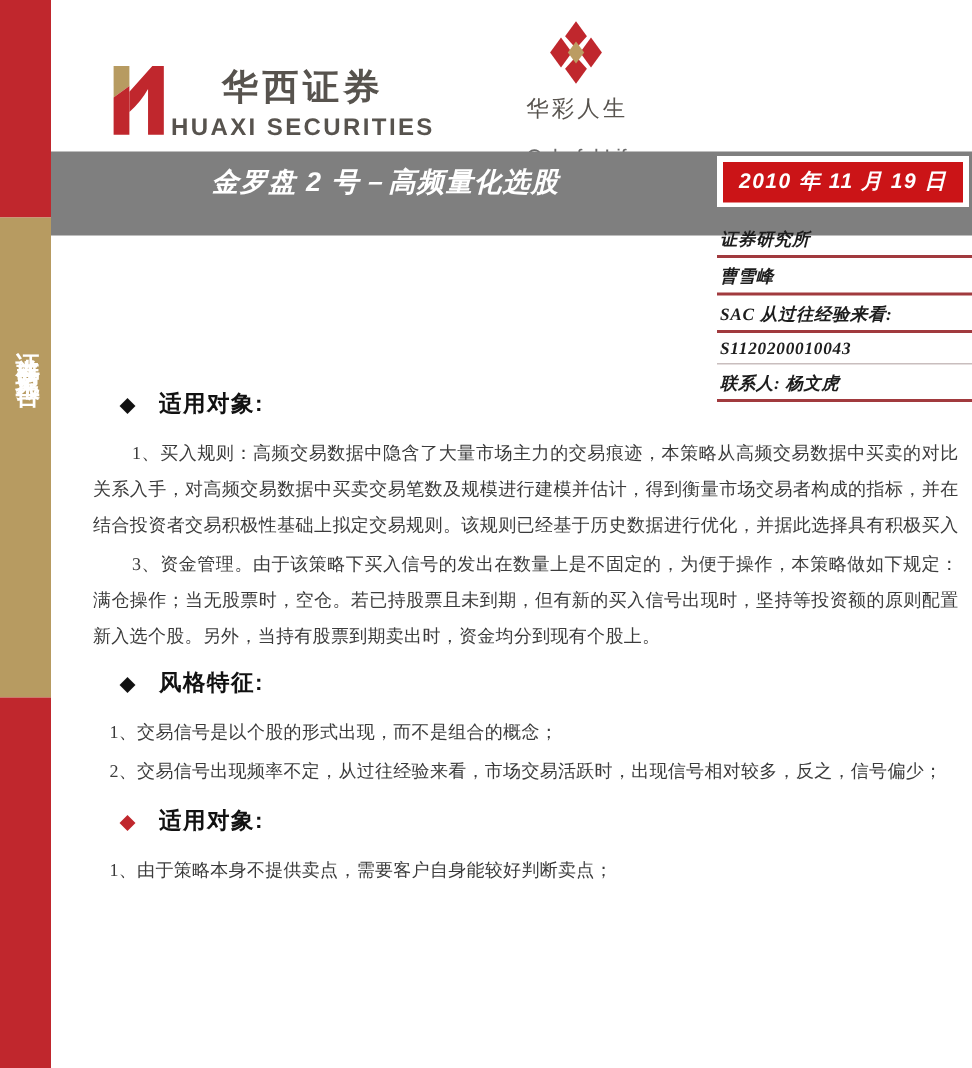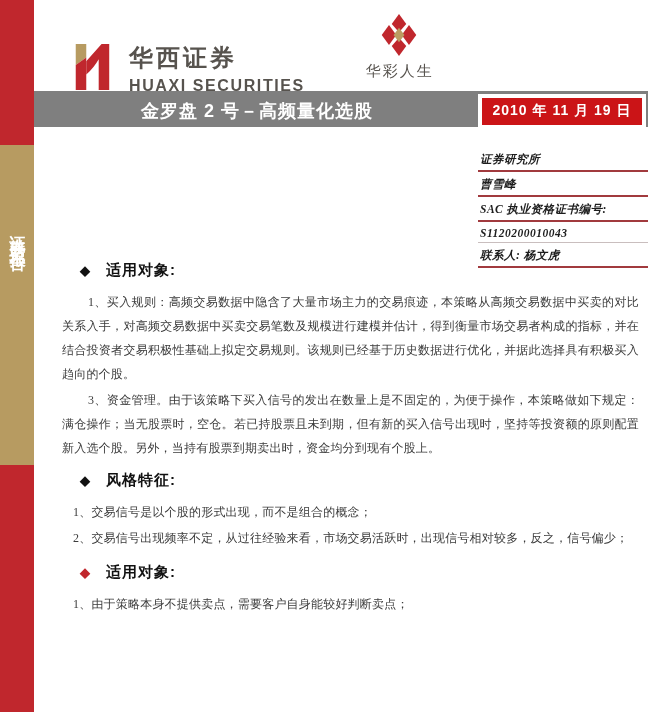--- a/index.html
+++ b/index.html
@@ -20,31 +20,31 @@
   
   .side-red-top{position:absolute;left:0;top:0;width:34px;height:145px;background:var(--brand-red);}
   .side-gold{position:absolute;left:0;top:145px;width:34px;height:320px;background:var(--gold);
     display:flex;justify-content:center;}
   .side-red-bottom{position:absolute;left:0;top:465px;width:34px;height:247px;background:var(--brand-red);}
   .vtext{writing-mode:vertical-rl;text-orientation:upright;color:#fff;font-size:16px;
     letter-spacing:4px;margin-top:77px;font-family:"Liberation Sans",sans-serif;font-weight:bold;}
   
   .logos{position:absolute;left:70px;top:38px;height:60px;display:flex;align-items:center;}
   .hx-logo{display:flex;align-items:center;}
-  .hx-text{margin-left:15px;}
+  .hx-text{margin-left:0;text-align:center;}
   .hx-cn{font-size:24px;letter-spacing:3px;color:#57534e;font-weight:bold;font-family:"Liberation Serif",serif;}
   .hx-en{font-size:16px;letter-spacing:1.6px;color:#57534e;font-weight:bold;
     font-family:"Liberation Sans",sans-serif;margin-top:3px;}
   .cl-logo{display:flex;align-items:center;margin-left:52px;flex-direction:column;}
   .cl-text{margin-left:9px;}
   .cl-cn{font-size:15px;letter-spacing:2px;color:#57534e;}
   .cl-en{font-size:14px;color:#6b6b6b;font-family:"Liberation Sans",sans-serif;margin-top:14px;}
   .cl-slogan{font-size:6.5px;color:#9a9488;margin-top:4px;letter-spacing:1px;}
   
-  .titlebar{position:absolute;left:34px;top:91px;width:614px;height:36px;background:var(--bar-gray);}
+  .titlebar{position:absolute;left:34px;top:101px;width:614px;height:56px;background:var(--bar-gray);font-style:italic;}
   .title-text{position:absolute;left:0;top:0;width:446px;height:40px;display:flex;align-items:center;
     justify-content:center;color:#fff;font-size:18px;font-weight:bold;letter-spacing:1px;
     font-family:"Liberation Sans",sans-serif;}
   .date-frame{position:absolute;right:2px;top:3px;width:168px;height:34px;background:#fff;
     display:flex;align-items:center;justify-content:center;}
   .date-box{width:160px;height:27px;background:var(--date-red);color:#fff;display:flex;
     align-items:center;justify-content:center;font-size:14px;font-weight:bold;
     letter-spacing:1px;font-family:"Liberation Sans",sans-serif;}
   
   .info{position:absolute;left:478px;top:147px;width:170px;font-style:italic;font-weight:bold;}
@@ -111,35 +111,34 @@
   <div class="titlebar">
     <div class="title-text">金罗盘 2 号－高频量化选股</div>
     <div class="date-frame">
       <div class="date-box">2010 年 11 月 19 日</div>
     </div>
   </div>
 
   <div class="info">
     <div class="info-row">证券研究所</div>
     <div class="info-row">曹雪峰</div>
-    <div class="info-row">SAC 执业资格证书编号:</div>
+    <div class="info-row">SAC 从过往经验来看:</div>
     <div class="info-row light">S1120200010043</div>
     <div class="info-row">联系人: 杨文虎</div>
   </div>
 
   <div class="content">
 
     <div class="sec-heading">
       <span class="diamond">◆</span><span>适用对象:</span>
     </div>
     <div class="para">
       <div class="pline just ind1">1、买入规则：高频交易数据中隐含了大量市场主力的交易痕迹，本策略从高频交易数据中买卖的对比</div>
       <div class="pline just">关系入手，对高频交易数据中买卖交易笔数及规模进行建模并估计，得到衡量市场交易者构成的指标，并在</div>
       <div class="pline just">结合投资者交易积极性基础上拟定交易规则。该规则已经基于历史数据进行优化，并据此选择具有积极买入</div>
-      <div class="pline">趋向的个股。</div>
     </div>
     <div class="para">
       <div class="pline just ind1">3、资金管理。由于该策略下买入信号的发出在数量上是不固定的，为便于操作，本策略做如下规定：</div>
       <div class="pline just">满仓操作；当无股票时，空仓。若已持股票且未到期，但有新的买入信号出现时，坚持等投资额的原则配置</div>
       <div class="pline">新入选个股。另外，当持有股票到期卖出时，资金均分到现有个股上。</div>
     </div>
 
     <div class="sec-heading sec2">
       <span class="diamond">◆</span><span>风格特征:</span>
     </div>

